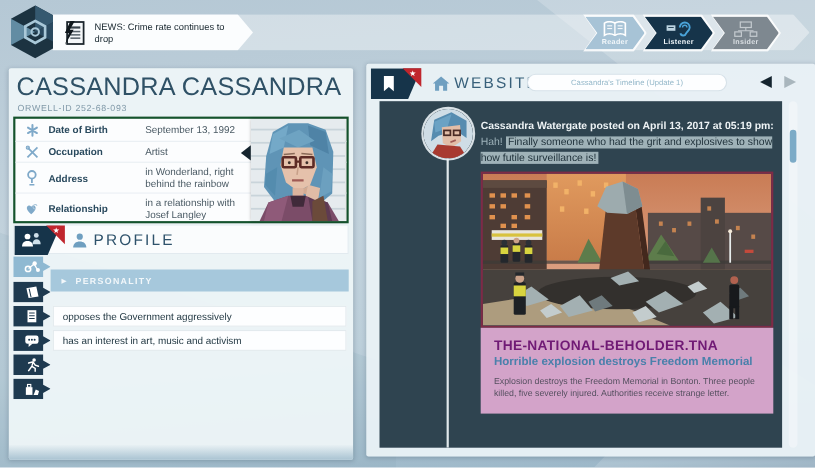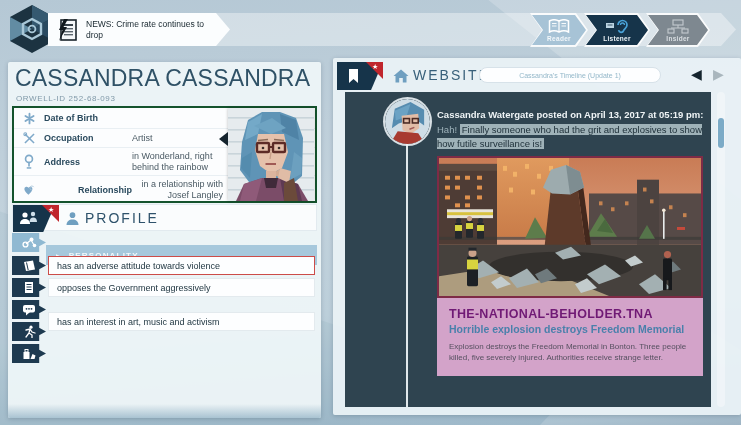--- a/index.html
+++ b/index.html
@@ -40,21 +40,21 @@
     background:linear-gradient(180deg,rgba(238,245,248,0),#a9c3d2); border-radius:0 0 2px 2px; }
   .subject-name { position:absolute; left:7px; top:3px; font-size:23px; font-weight:400;
     color:#2f5166; letter-spacing:0.2px; white-space:nowrap; }
   .orwell-id { position:absolute; left:8px; top:32px; font-size:8px; color:#8099a8; letter-spacing:0.6px; }
   .info-card { position:absolute; left:4px; top:44px; width:305px; height:97px; background:#fcfdfe; border:2px solid #14532d; }
   .info-row { display:grid; grid-template-columns:30px 88px 1fr; align-items:center; border-bottom:1px solid #e9eff3; }
   .info-row:last-child { border-bottom:none; }
   .info-icon { justify-self:center; }
   .info-label { font-size:9px; font-weight:bold; color:#2a4a5e; }
   .info-value { font-size:9px; color:#4a5a64; line-height:1.2; padding-right:92px; }
-  .r1 { height:21px; } .r2 { height:28px; } .r3 { height:19px; } .r4 { height:27px;text-align:right; }
+  .r1 { height:21px; } .r2 { height:28px; } .r3 { height:19px; } .r4 { height:27px; }
   .portrait { position:absolute; left:220px; top:46px; width:86px; height:93px; overflow:hidden; box-shadow:0 0 3px rgba(0,0,0,0.25); }
   .carousel-prev { position:absolute; left:211px; top:70px; width:0; height:0; cursor:pointer;
     border-top:7px solid transparent; border-bottom:7px solid transparent; border-right:9px solid #15242e; }
 
   .profile-header { position:absolute; left:4px; top:142px; width:305px; height:27px; background:#fafcfd;
     border:1px solid #e2eaef; display:flex; align-items:center; }
   .profile-tab { position:absolute; left:0; top:0; width:42px; height:27px; background:#16344a;
     clip-path:polygon(0 0,100% 0,72% 100%,0 100%); display:flex; align-items:center; padding-left:6px; cursor:pointer; }
   .badge { position:absolute; width:0; height:0; border-left:17px solid transparent; border-top:17px solid #c0262d; }
   .badge .star { position:absolute; left:-11px; top:-16px; font-size:7px; color:#fff;
@@ -197,20 +197,21 @@
   <div class="orwell-id">ORWELL-ID  252-68-093</div>
 
   <div class="info-card">
     <div class="info-row r1">
       <span class="info-icon">
         <svg width="13" height="13" viewBox="0 0 24 24">
             <path d="M12 3v18M4.5 7.5l15 9M19.5 7.5l-15 9" stroke="#7fa9c9" stroke-width="3.4" stroke-linecap="round"></path>
           </svg>
       </span>
       <span class="info-label">Date of Birth</span>
+      <span class="info-value">September 13, 1992</span>
     </div>
     <div class="info-row r3">
       <span class="info-icon">
         <svg width="13" height="13" viewBox="0 0 20 20">
           <line x1="3" y1="3" x2="17" y2="17" stroke="#7fa9c9" stroke-width="2.4"></line>
           <line x1="17" y1="3" x2="3" y2="17" stroke="#7fa9c9" stroke-width="2.4"></line>
           <circle cx="3.5" cy="3.5" r="2.2" fill="none" stroke="#7fa9c9" stroke-width="1.6"></circle>
         </svg>
       </span>
       <span class="info-label">Occupation</span>
@@ -319,23 +320,20 @@
   </div>
 
   <div class="tile tile-dark" style="top:194px;">
     <span>
       <svg width="15" height="12" viewBox="0 0 15 12">
           <polygon points="2,2 11,0.5 13,9.5 4,11" fill="#fff"></polygon>
           <line x1="4.5" y1="2.5" x2="6.2" y2="10" stroke="#1e3a50" stroke-width="1"></line>
         </svg>
     </span>
   </div>
-  <div class="trait flagged" style="top:194px;">
-    <span>has an adverse attitude towards violence</span>
-  </div>
 
   <div class="tile tile-dark" style="top:216px;">
     <span>
       <svg width="12" height="13" viewBox="0 0 12 13">
           <rect x="2" y="1" width="8" height="11" fill="#fff"></rect>
           <line x1="3.5" y1="3.5" x2="8.5" y2="3.5" stroke="#1e3a50" stroke-width="1"></line>
           <line x1="3.5" y1="6" x2="8.5" y2="6" stroke="#1e3a50" stroke-width="1"></line>
           <line x1="3.5" y1="8.5" x2="8.5" y2="8.5" stroke="#1e3a50" stroke-width="1"></line>
         </svg>
     </span>
@@ -348,21 +346,21 @@
     <span>
       <svg width="14" height="12" viewBox="0 0 14 12">
           <rect x="1" y="1" width="12" height="7.5" rx="2" fill="#fff"></rect>
           <polygon points="4,8 8,8 4,11.5" fill="#fff"></polygon>
           <circle cx="4.5" cy="4.8" r="0.9" fill="#1e3a50"></circle>
           <circle cx="7" cy="4.8" r="0.9" fill="#1e3a50"></circle>
           <circle cx="9.5" cy="4.8" r="0.9" fill="#1e3a50"></circle>
         </svg>
     </span>
   </div>
-  <div class="trait" style="top:250px;">
+  <div class="trait" style="top:238px;">
     <span>has an interest in art, music and activism</span>
   </div>
 
   <div class="tile tile-dark" style="top:260px;">
     <span>
       <svg width="13" height="13" viewBox="0 0 13 13">
           <circle cx="8" cy="2.2" r="1.6" fill="#fff"></circle>
           <path d="M3 5 l4 -1 2 3 3 1 M7 4 l-1 4 -3 4 M6 8 l3 2 0 3" fill="none" stroke="#fff" stroke-width="1.3" stroke-linecap="round"></path>
         </svg>
     </span>

